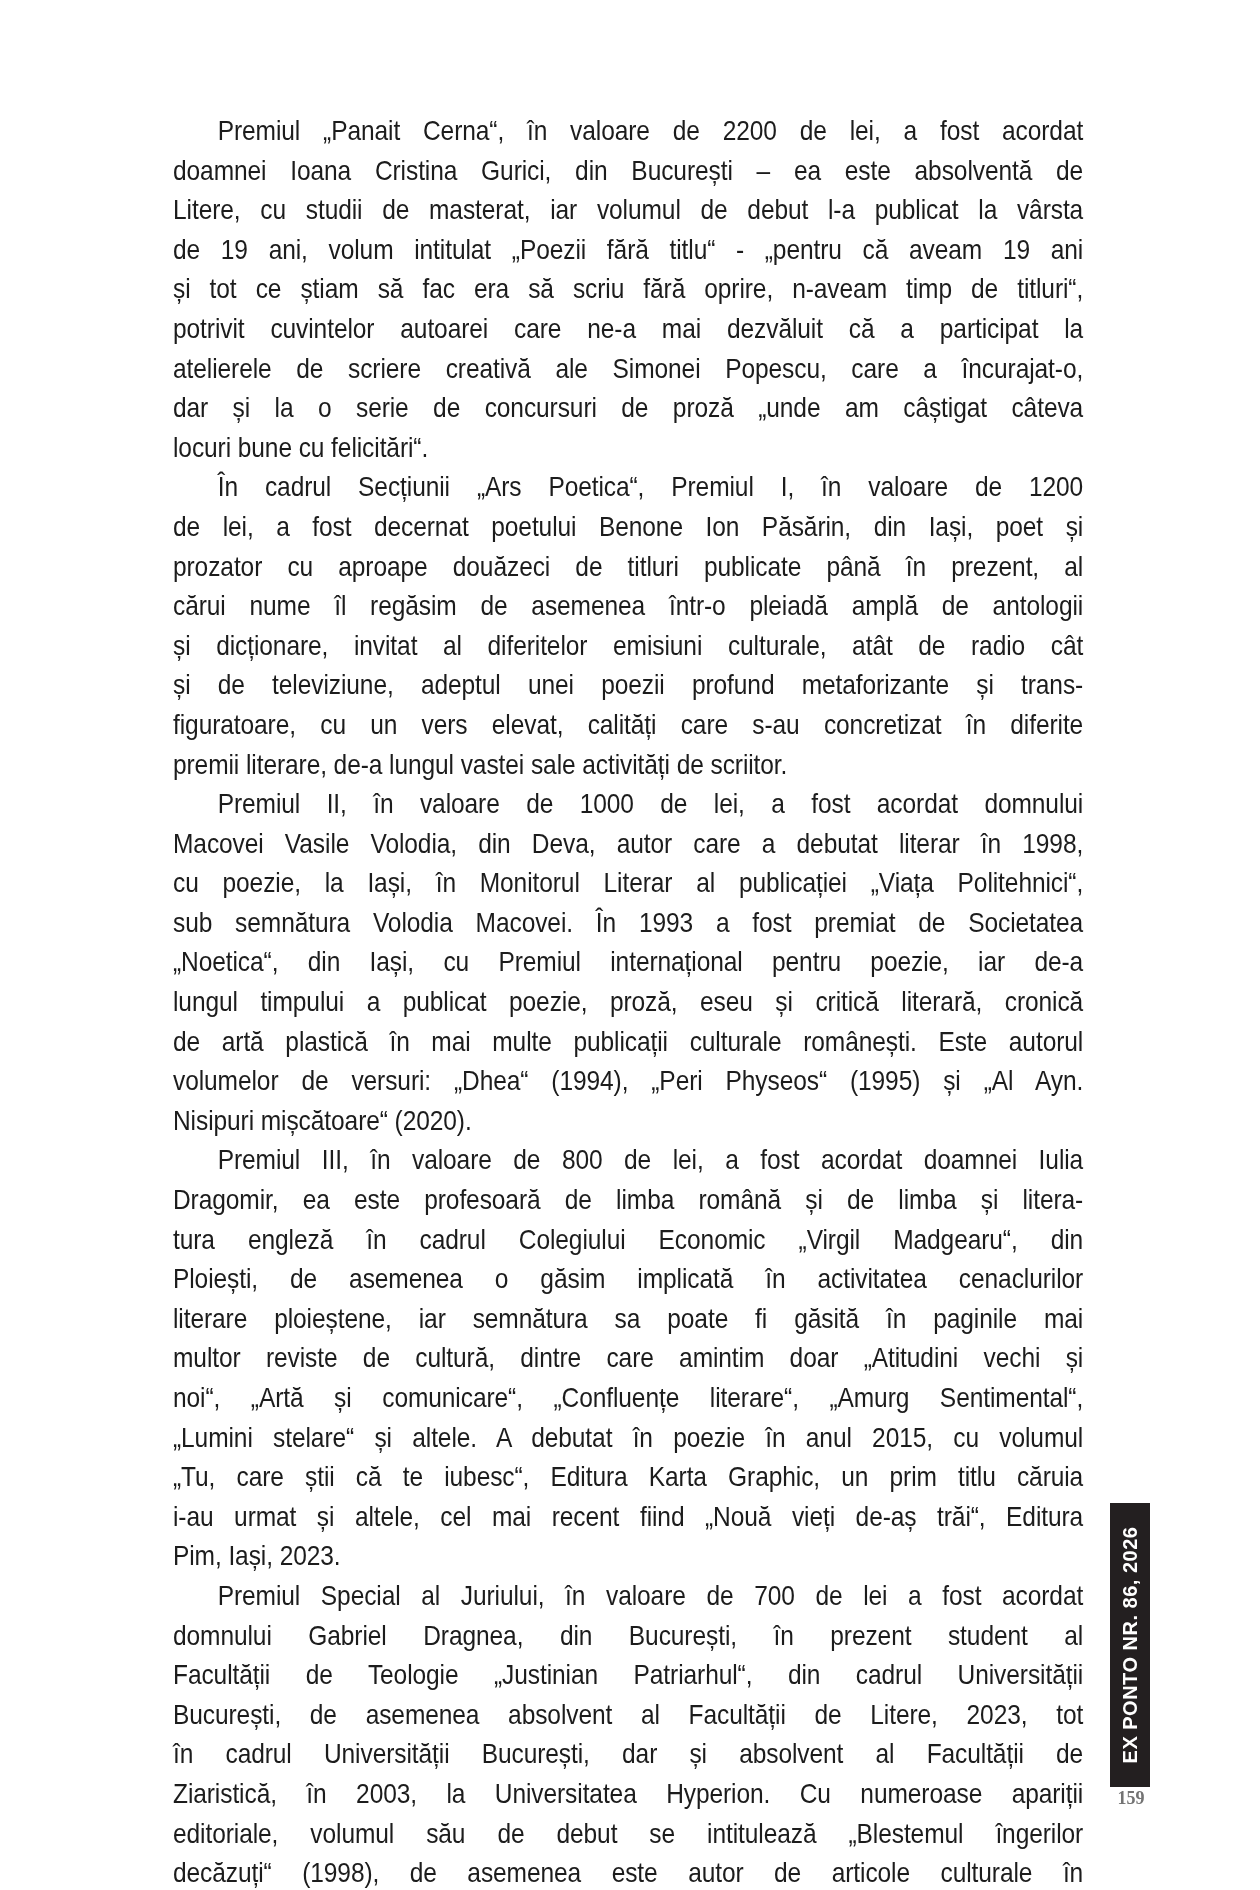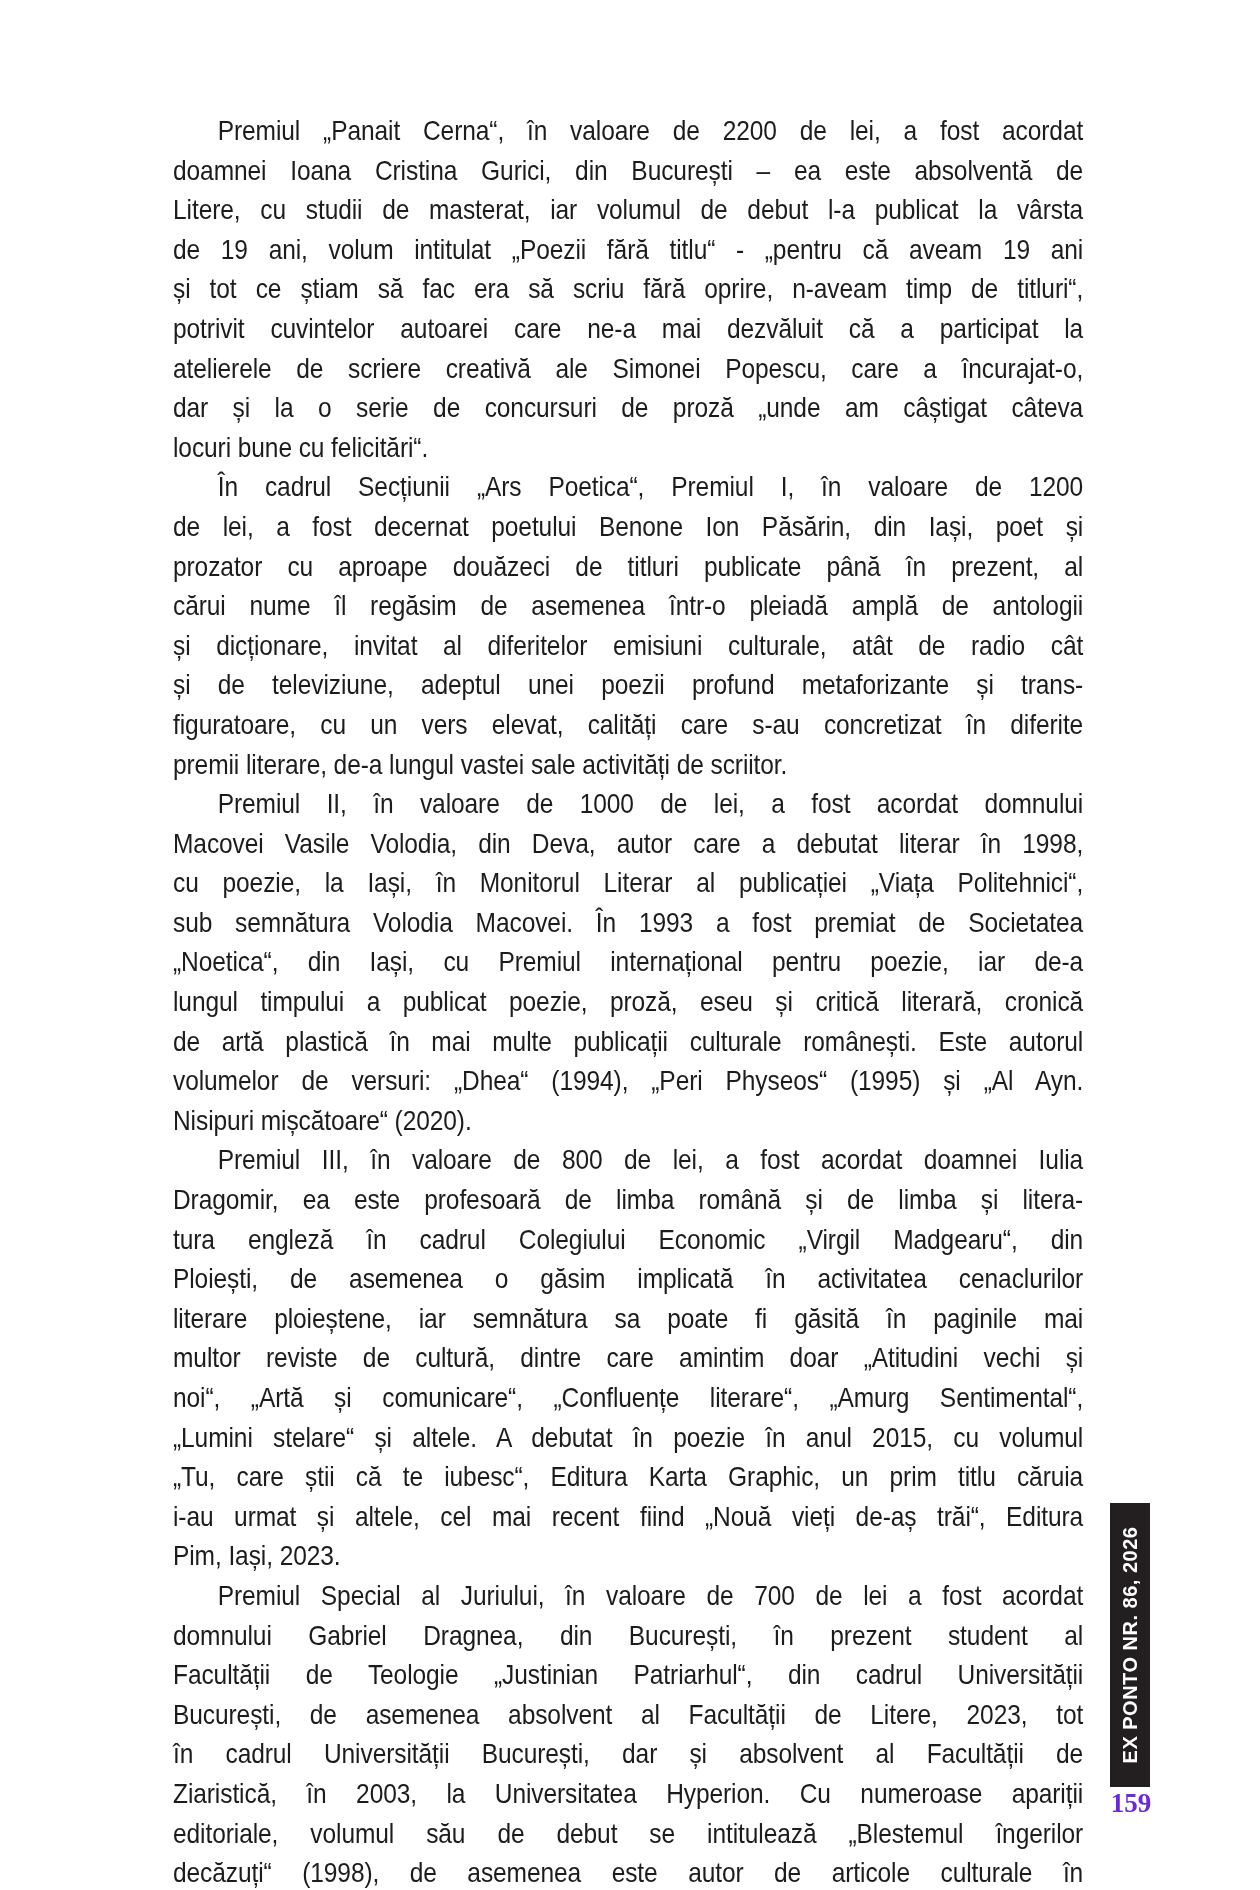--- a/index.html
+++ b/index.html
@@ -25,21 +25,21 @@
     background: #231f20;
   }
   .side-tab-text {
     position: absolute; left: 50%; top: 50%;
     transform: translate(-50%, -50%) rotate(-90deg);
     white-space: nowrap; color: #ffffff; font-weight: bold;
     font-family: "Liberation Sans", sans-serif; font-size: 20px; letter-spacing: 0.5px;
   }
   .page-number {
     position: absolute; left: 1108px; top: 1785px; width: 46px; text-align: center;
-    font-family: "Liberation Serif", serif; font-weight: bold; font-size: 27px; color: #6d28d9;
+    font-family: "Liberation Serif", serif; font-weight: bold; font-size: 18px; color: #737373;
   }
 </style>
 </head>
 <body>
 
 <div class="page">
   <div class="column" id="column">
       <div class="para">
         <span class="line first">Premiul „Panait Cerna“, în valoare de 2200 de lei, a fost acordat</span>
         <span class="line">doamnei Ioana Cristina Gurici, din București – ea este absolventă de</span>

